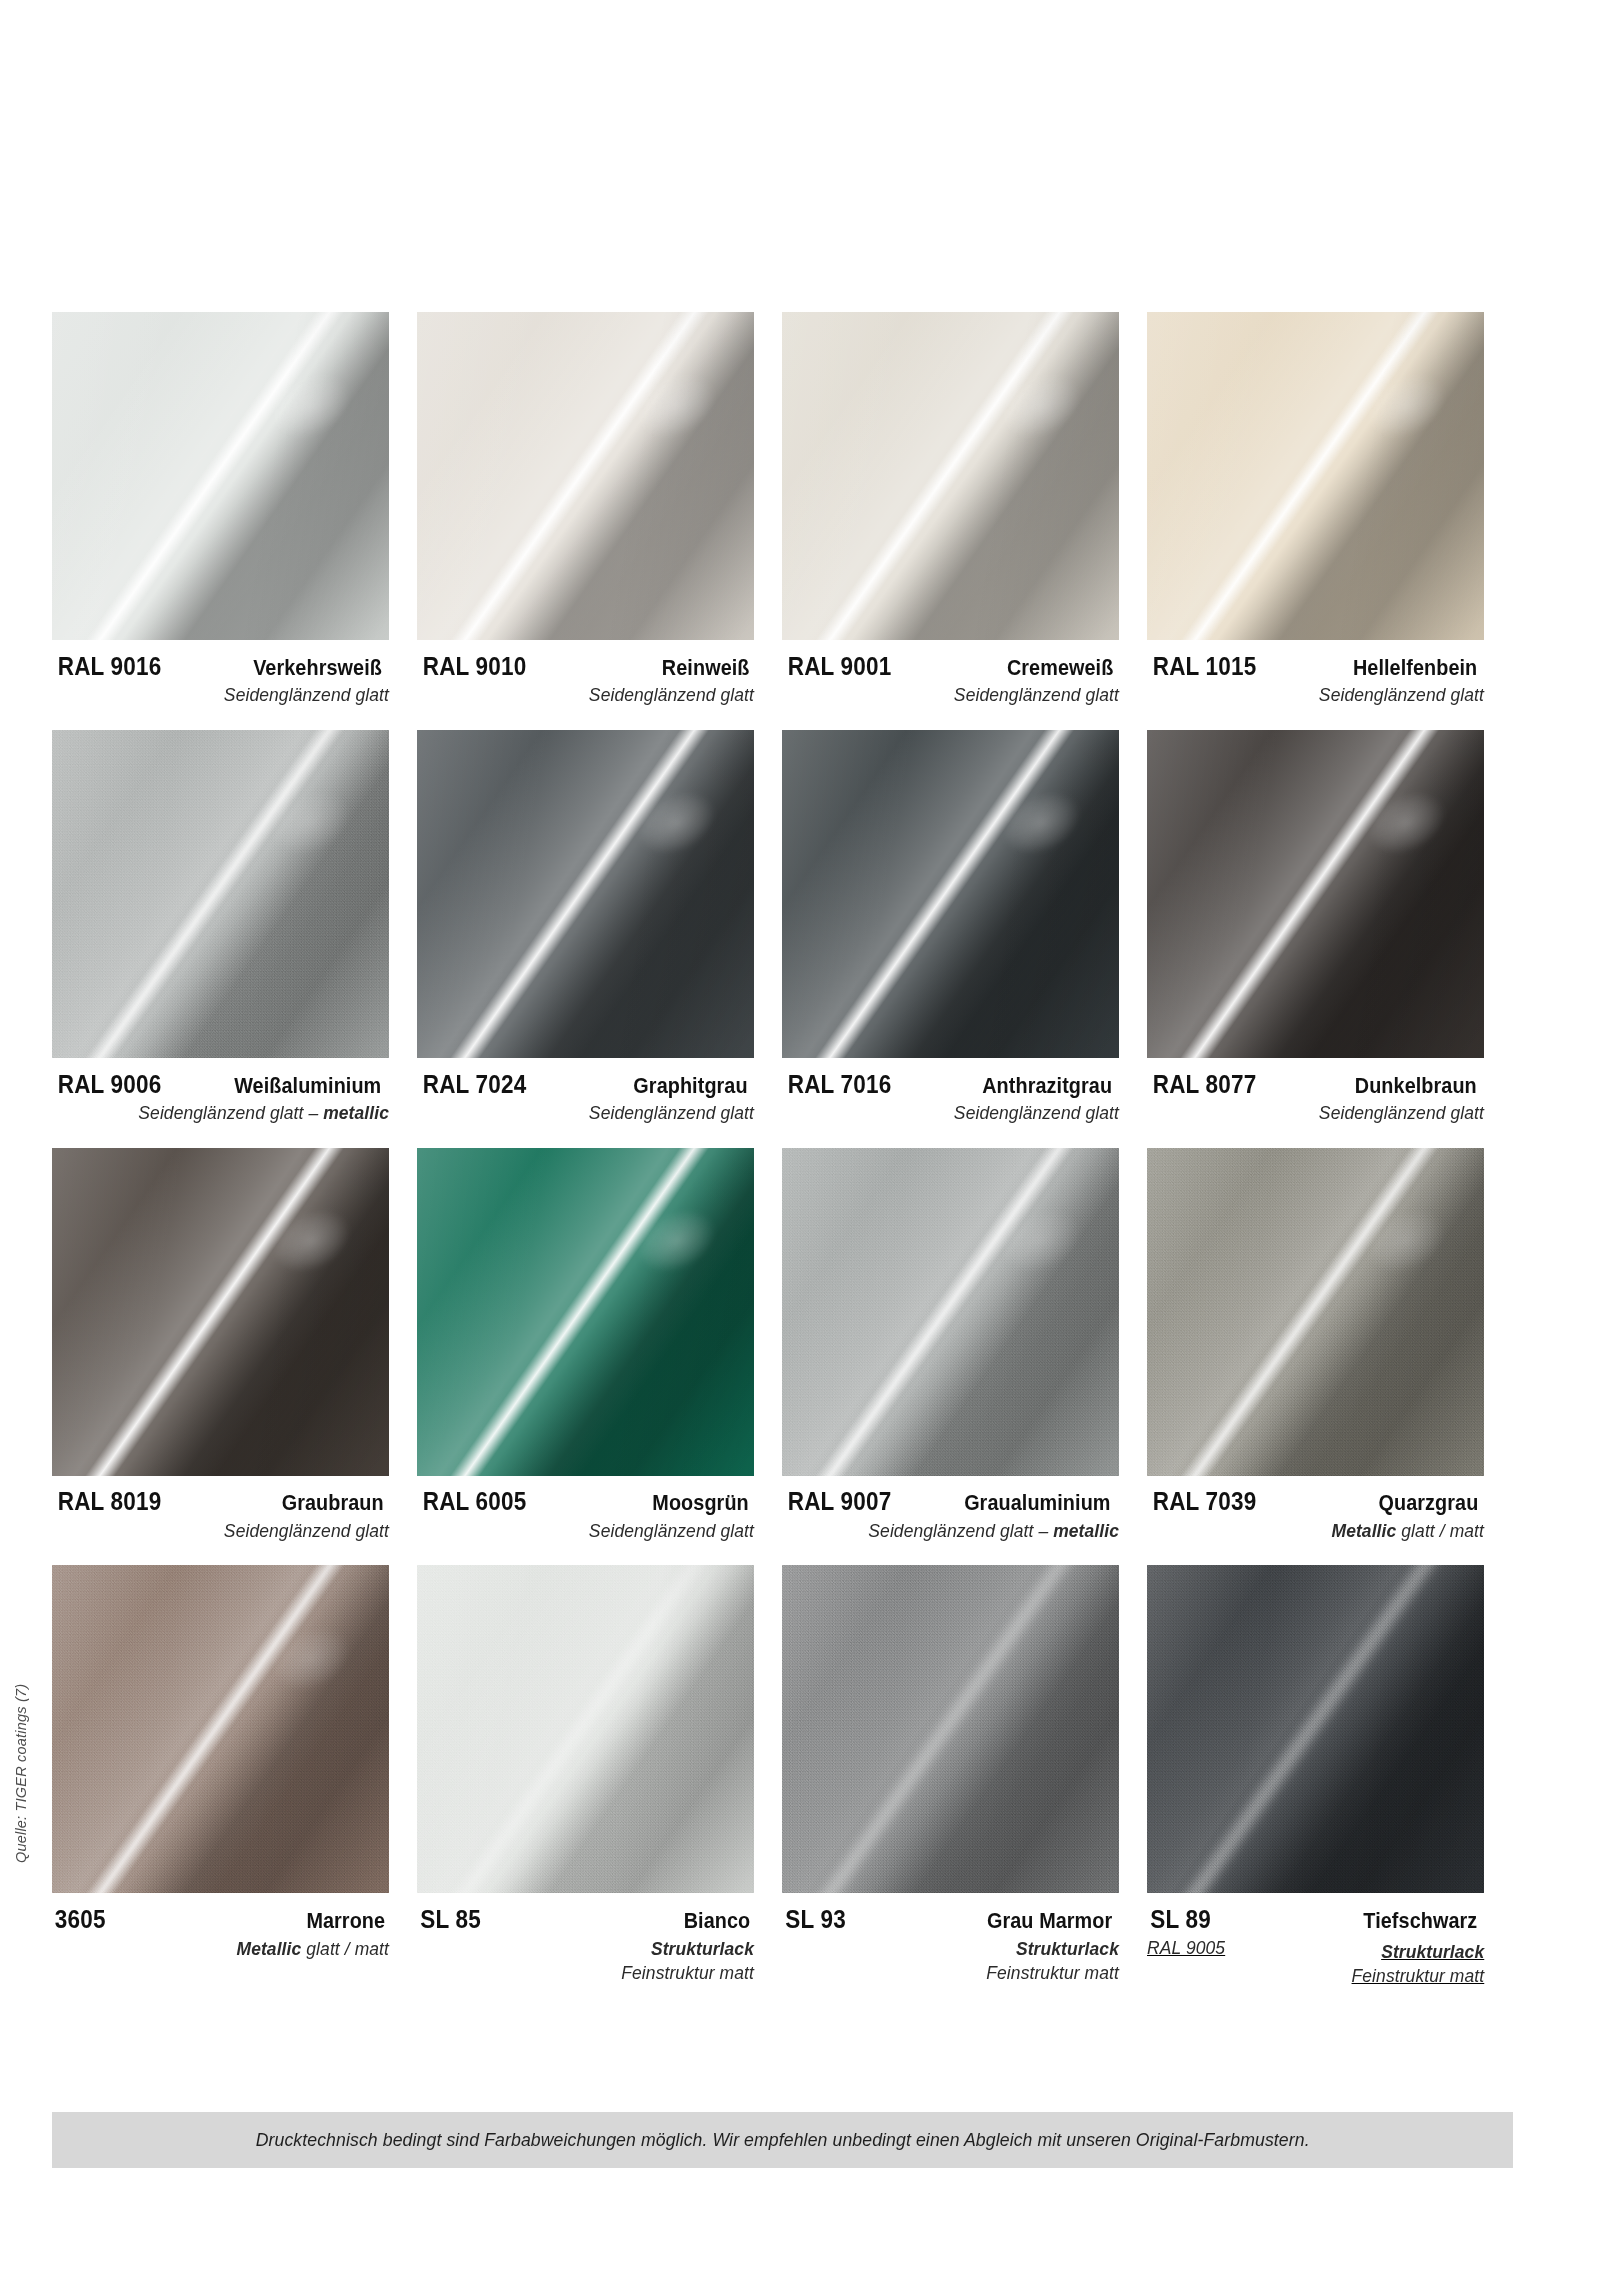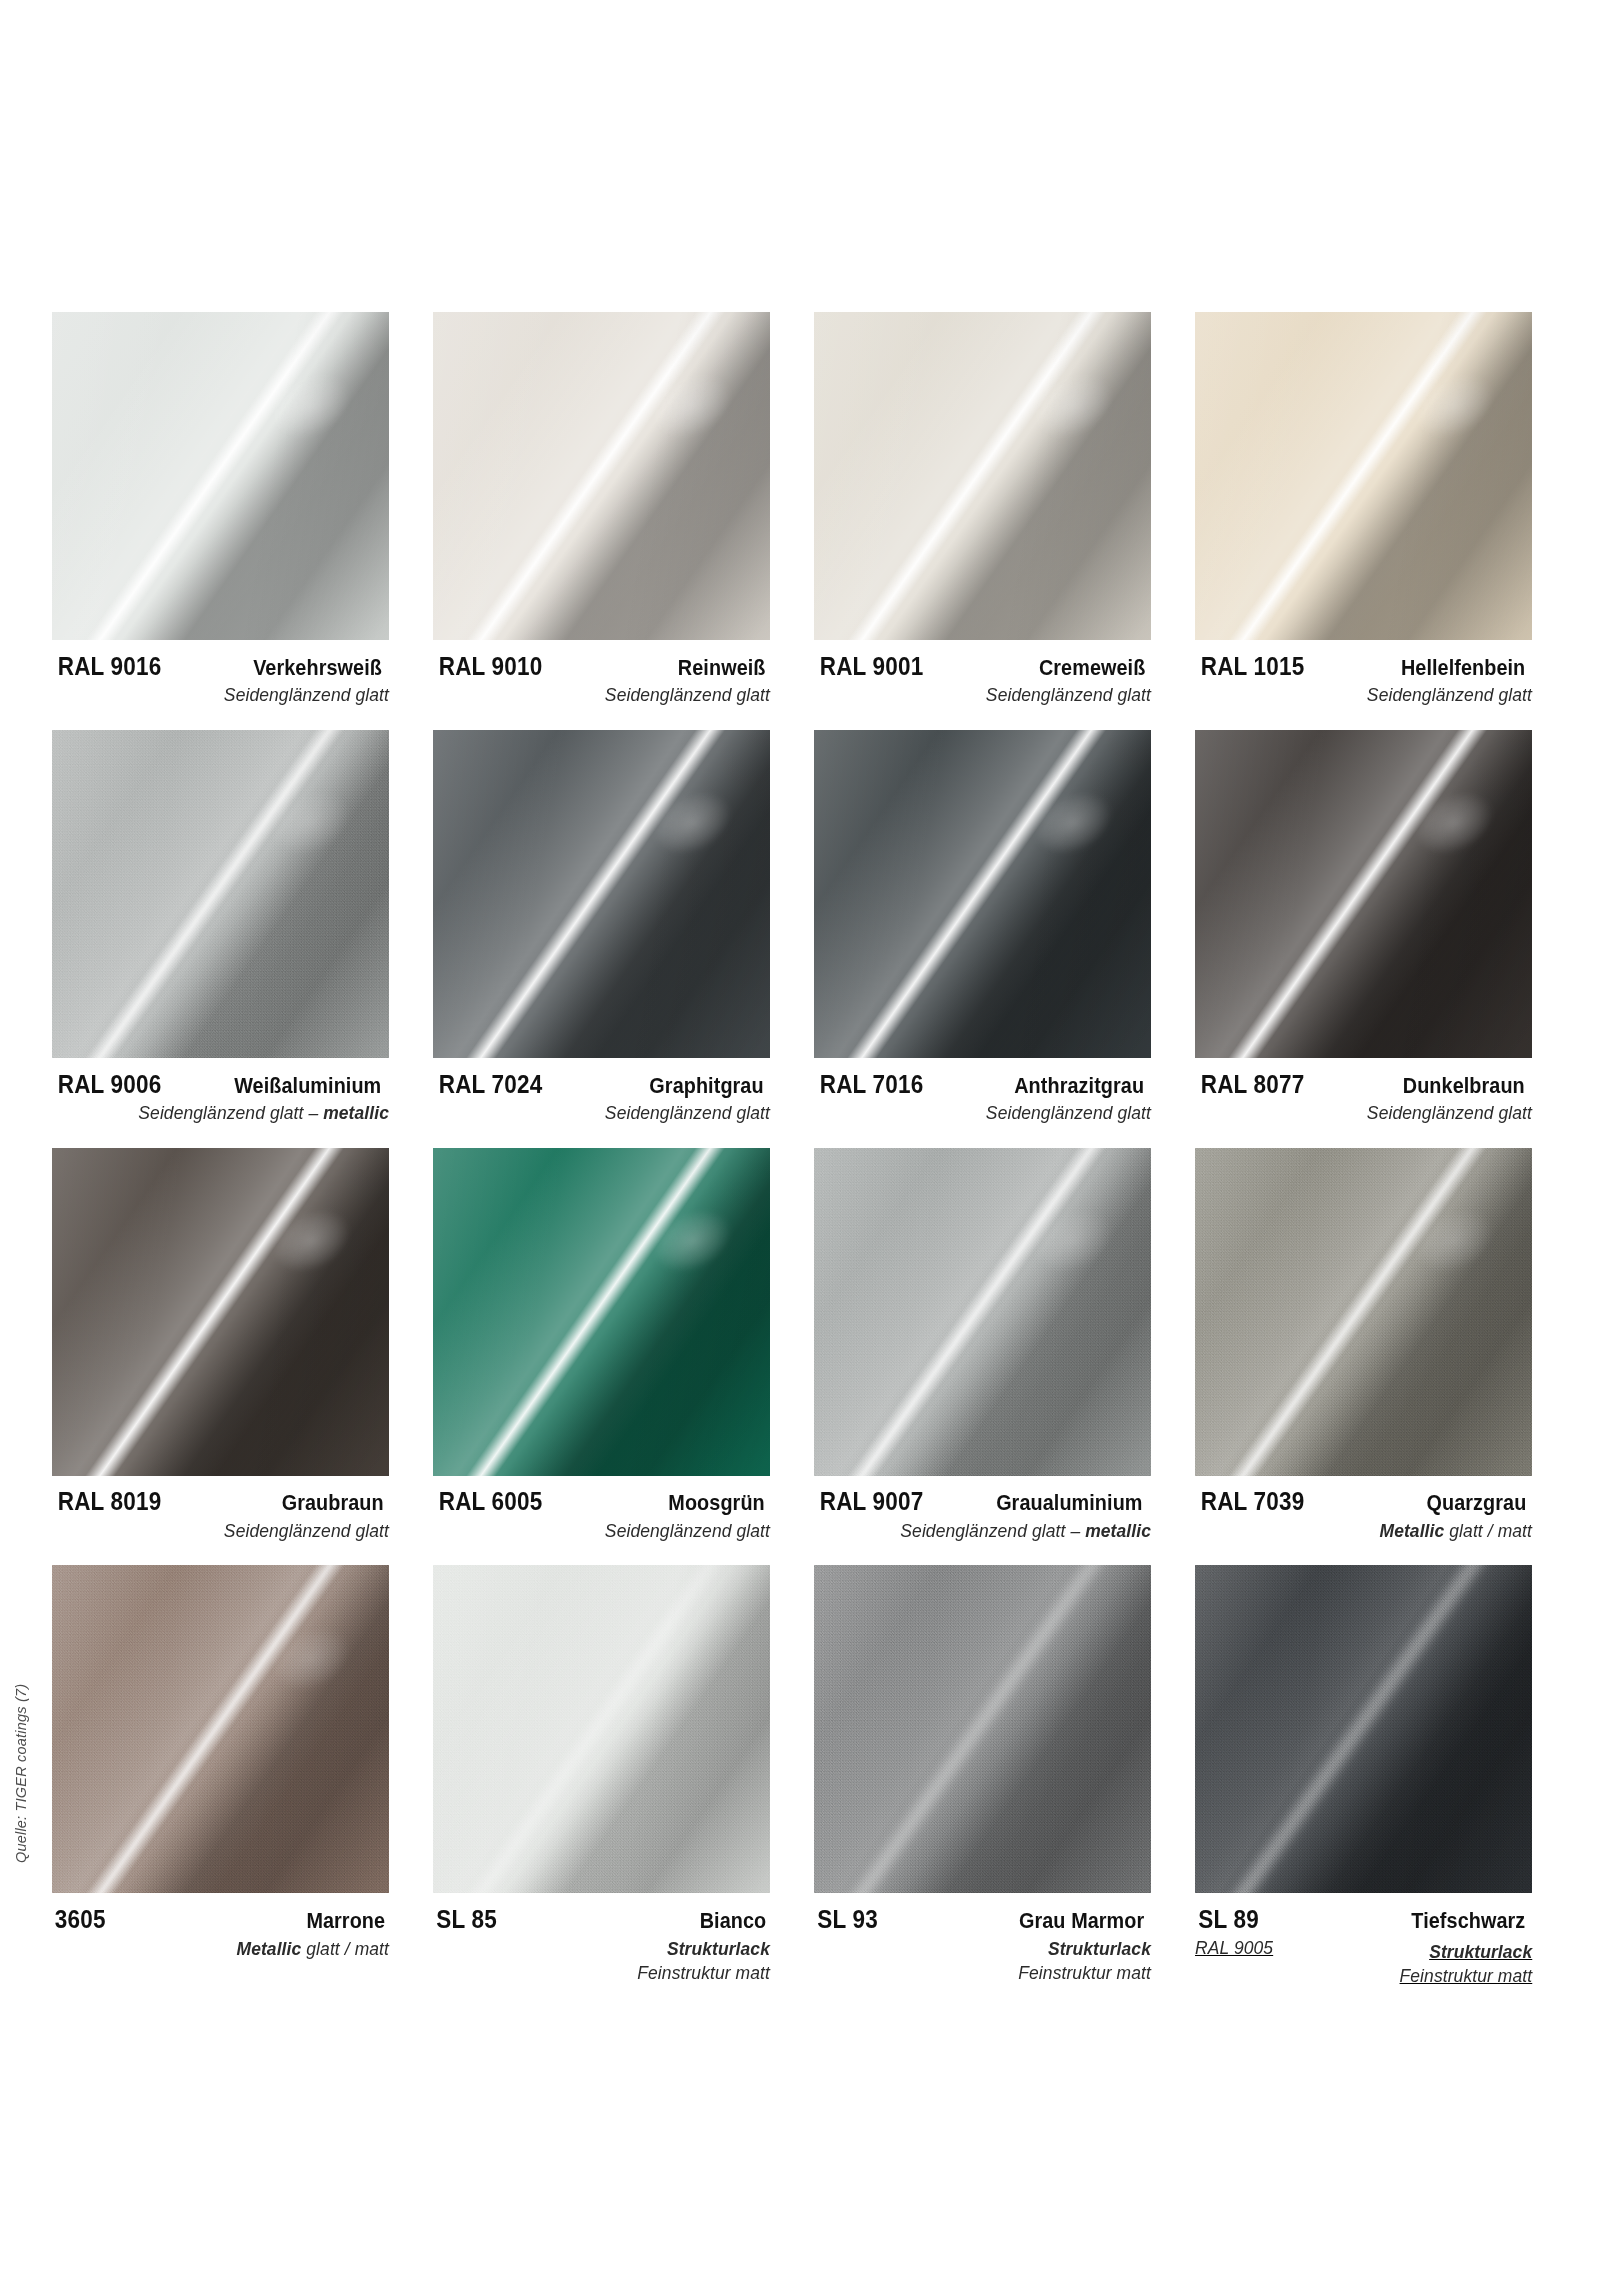--- a/index.html
+++ b/index.html
@@ -34,21 +34,21 @@
   
   .credit{
     position:absolute;left:12.7px;top:1863px;
     transform:rotate(-90deg);transform-origin:left top;
     font-size:14.5px;font-style:italic;color:#4d4d4d;
     white-space:nowrap;letter-spacing:0.2px;
   }
 
   
   .grid{position:absolute;left:52px;top:312px;width:1513px;}
-  .row{display:flex;gap:44px;margin-bottom:22px;}
+  .row{display:flex;gap:28px;margin-bottom:22px;}
   .cell{width:337px;}
 
   
   .swatch{
     width:337px;height:328px;position:relative;overflow:hidden;
     background:#888;
   }
   .sw-base{position:absolute;inset:0;}
   
   .sw-sheen{
@@ -448,15 +448,18 @@
             </div>
             <div class="cap-two">
               <div class="cap-sub-left">RAL 9005</div>
               <div class="cap-desc"><b>Strukturlack</b><br>Feinstruktur matt</div>
             </div>
           </div>
         </div>
       </div>
     </div>
 
+  <div class="disclaimer">
+    <span>Drucktechnisch bedingt sind Farbabweichungen möglich. Wir empfehlen unbedingt einen Abgleich mit unseren Original-Farbmustern.</span>
+  </div>
 
 </div>
 
 
 </body></html>

